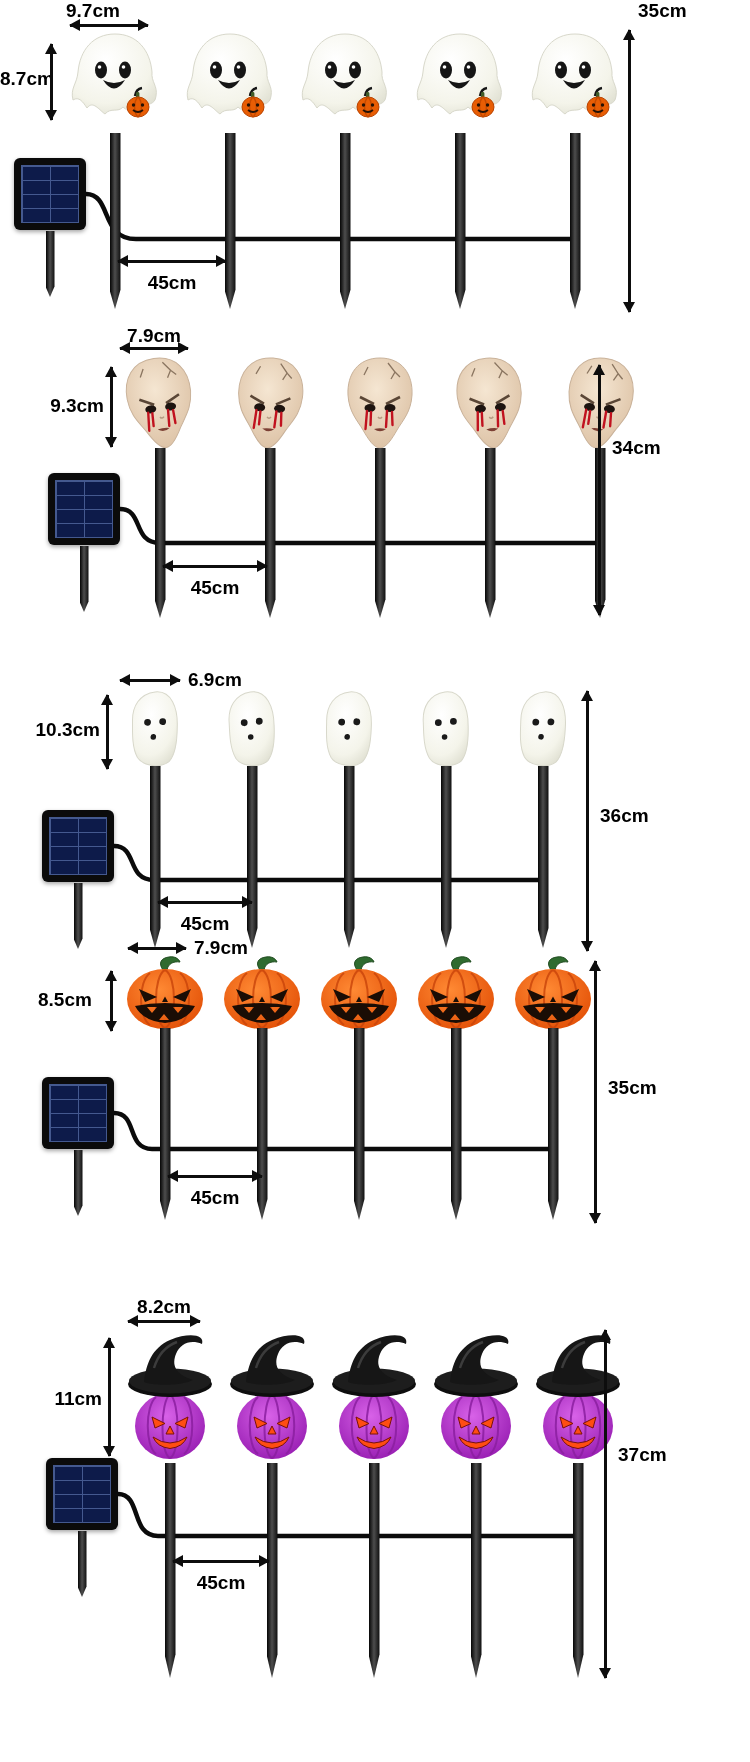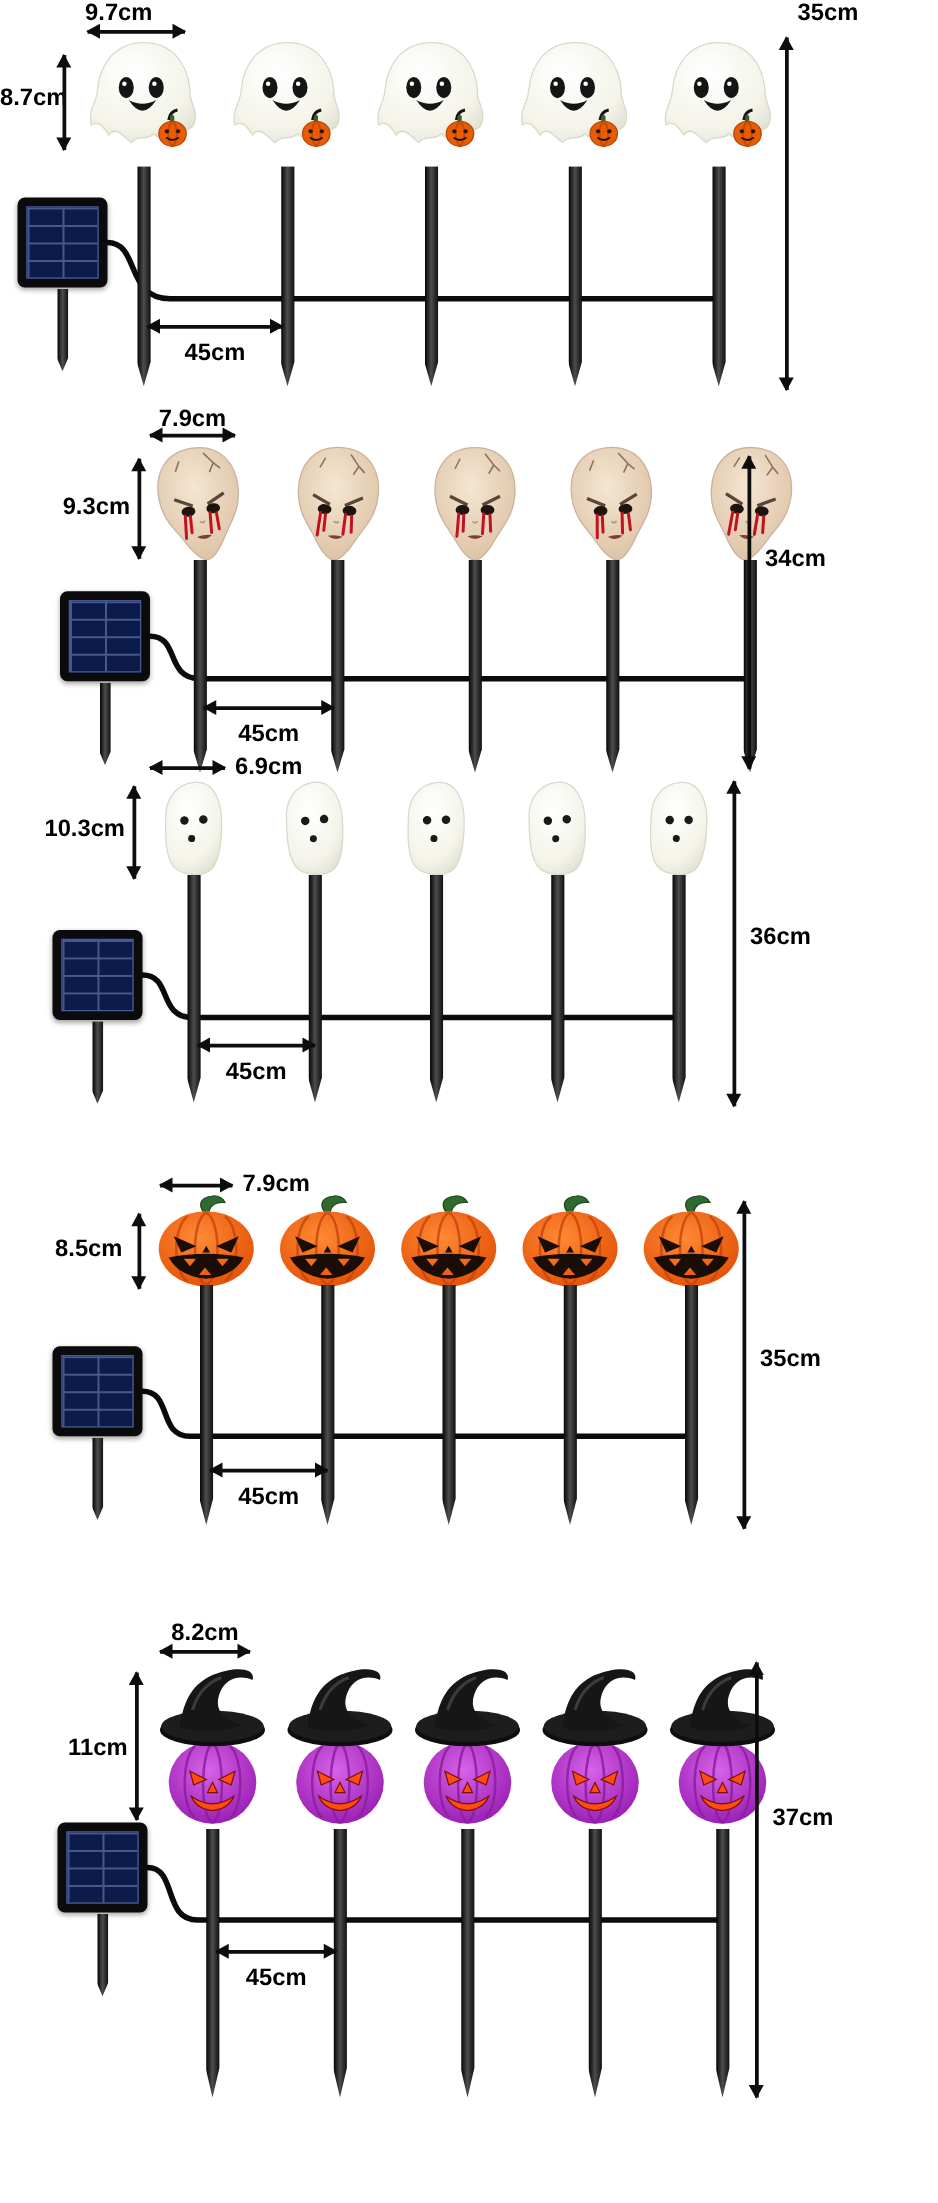--- a/index.html
+++ b/index.html
@@ -154,21 +154,21 @@
           <use href="#sym-ghost"></use>
         </svg>
       <div class="stake" style="height:176px"></div>
     </div>
     <div class="unit" style="left:523px;top:30px">
       <svg class="head" viewBox="0 0 104 106" width="104" height="106">
           <use href="#sym-ghost"></use>
         </svg>
       <div class="stake" style="height:176px"></div>
     </div>
-    <div class="label" style="left:51px;top:0;width:88px;text-align:center">9.7cm</div>
+    <div class="label" style="left:66px;top:0;width:88px;">9.7cm</div>
     <div class="harrow" style="left:70px;top:24px;width:78px"></div>
     <div class="label" style="left:0;top:68px;width:46px;text-align:right">8.7cm</div>
     <div class="varrow" style="left:50px;top:44px;height:76px"></div>
     <div class="label" style="left:638px;top:0">35cm</div>
     <div class="varrow" style="left:628px;top:30px;height:282px"></div>
     <div class="harrow" style="left:118px;top:260px;width:108px"></div>
     <div class="label" style="left:118px;top:272px;width:108px;text-align:center">45cm</div>
   </section>
 
   <section class="row" style="top:325px;height:335px">
@@ -214,21 +214,21 @@
     <div class="label" style="left:104px;top:0;width:100px;text-align:center">7.9cm</div>
     <div class="harrow" style="left:120px;top:22px;width:68px"></div>
     <div class="label" style="left:36px;top:70px;width:68px;text-align:right">9.3cm</div>
     <div class="varrow" style="left:110px;top:42px;height:80px"></div>
     <div class="label" style="left:612px;top:112px">34cm</div>
     <div class="varrow" style="left:598px;top:40px;height:250px"></div>
     <div class="harrow" style="left:163px;top:240px;width:104px"></div>
     <div class="label" style="left:163px;top:252px;width:104px;text-align:center">45cm</div>
   </section>
 
-  <section class="row" style="top:599px;height:305px">
+  <section class="row" style="top:665px;height:305px">
     <svg class="wire">
         <path d="M114 181 C138 181 126 215 154 215 L543 215"></path>
       </svg>
     <div class="solar" style="left:42px;top:145px">
       <div class="panel">
           <div class="cells"></div>
         </div>
       <div class="pstake"></div>
     </div>
     <div class="unit" style="left:124px;top:24px">
@@ -306,21 +306,21 @@
       <div class="stake" style="height:192px"></div>
     </div>
     <div class="unit" style="left:511px;top:20px">
       <svg class="head" viewBox="0 0 84 76" width="84" height="76">
           <use href="#sym-pumpkin"></use>
         </svg>
       <div class="stake" style="height:192px"></div>
     </div>
     <div class="harrow" style="left:128px;top:12px;width:58px"></div>
     <div class="label" style="left:194px;top:2px">7.9cm</div>
-    <div class="label" style="left:38px;top:54px;width:66px;text-align:center">8.5cm</div>
+    <div class="label" style="left:38px;top:54px;width:66px;text-align:left">8.5cm</div>
     <div class="varrow" style="left:110px;top:36px;height:60px"></div>
     <div class="label" style="left:608px;top:142px">35cm</div>
     <div class="varrow" style="left:594px;top:26px;height:262px"></div>
     <div class="harrow" style="left:168px;top:240px;width:94px"></div>
     <div class="label" style="left:168px;top:252px;width:94px;text-align:center">45cm</div>
   </section>
 
   <section class="row" style="top:1296px;height:522px">
     <svg class="wire">
         <path d="M118 198 C142 198 130 240 158 240 L578 240"></path>

